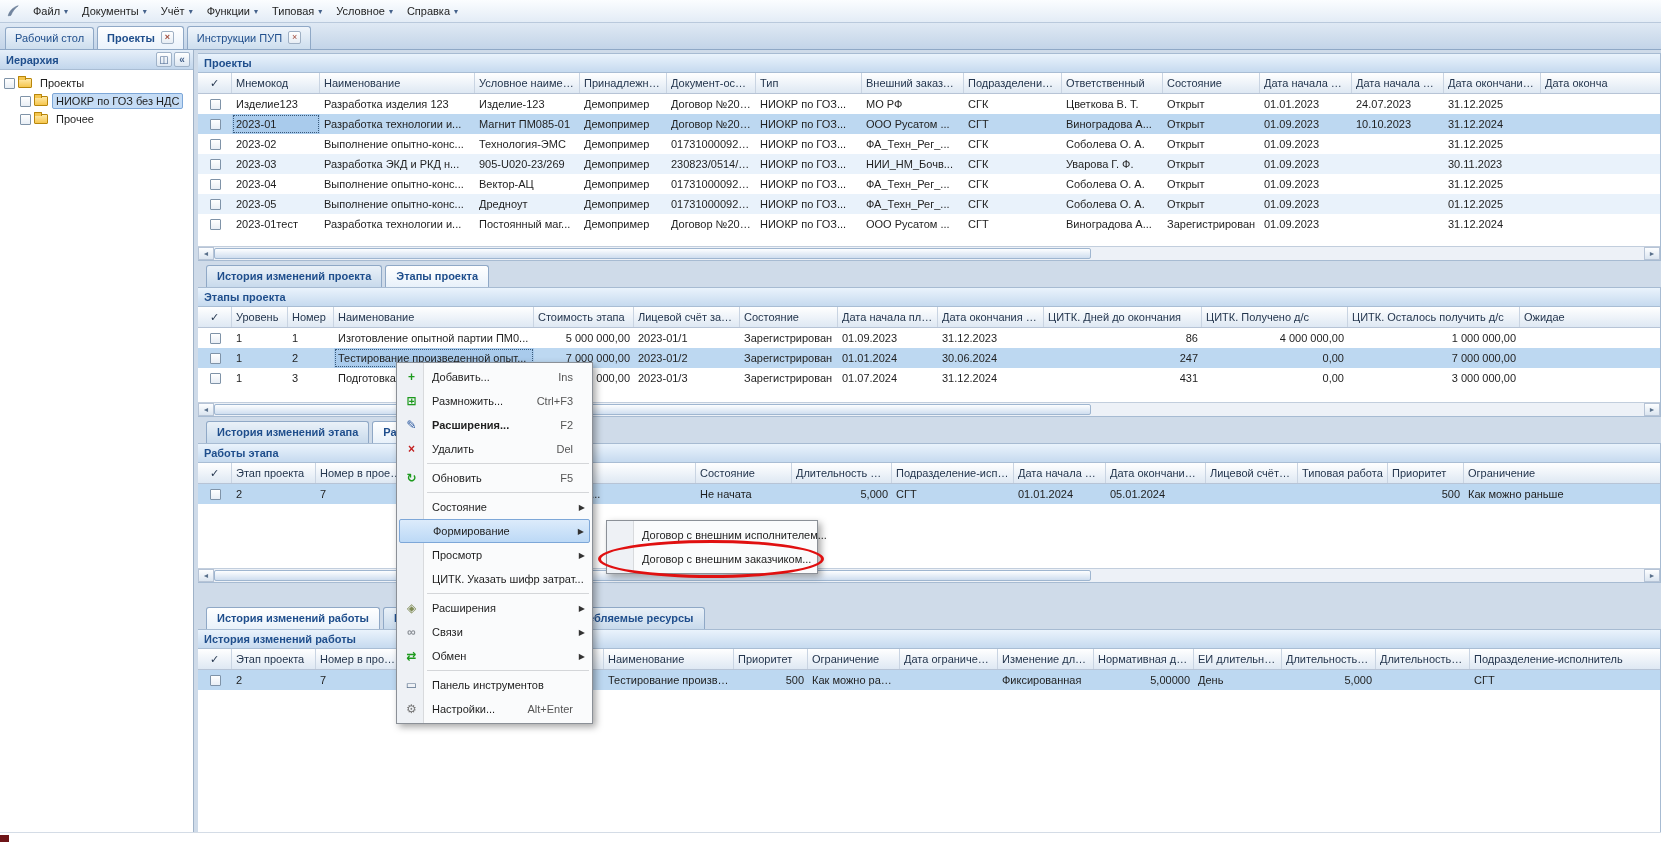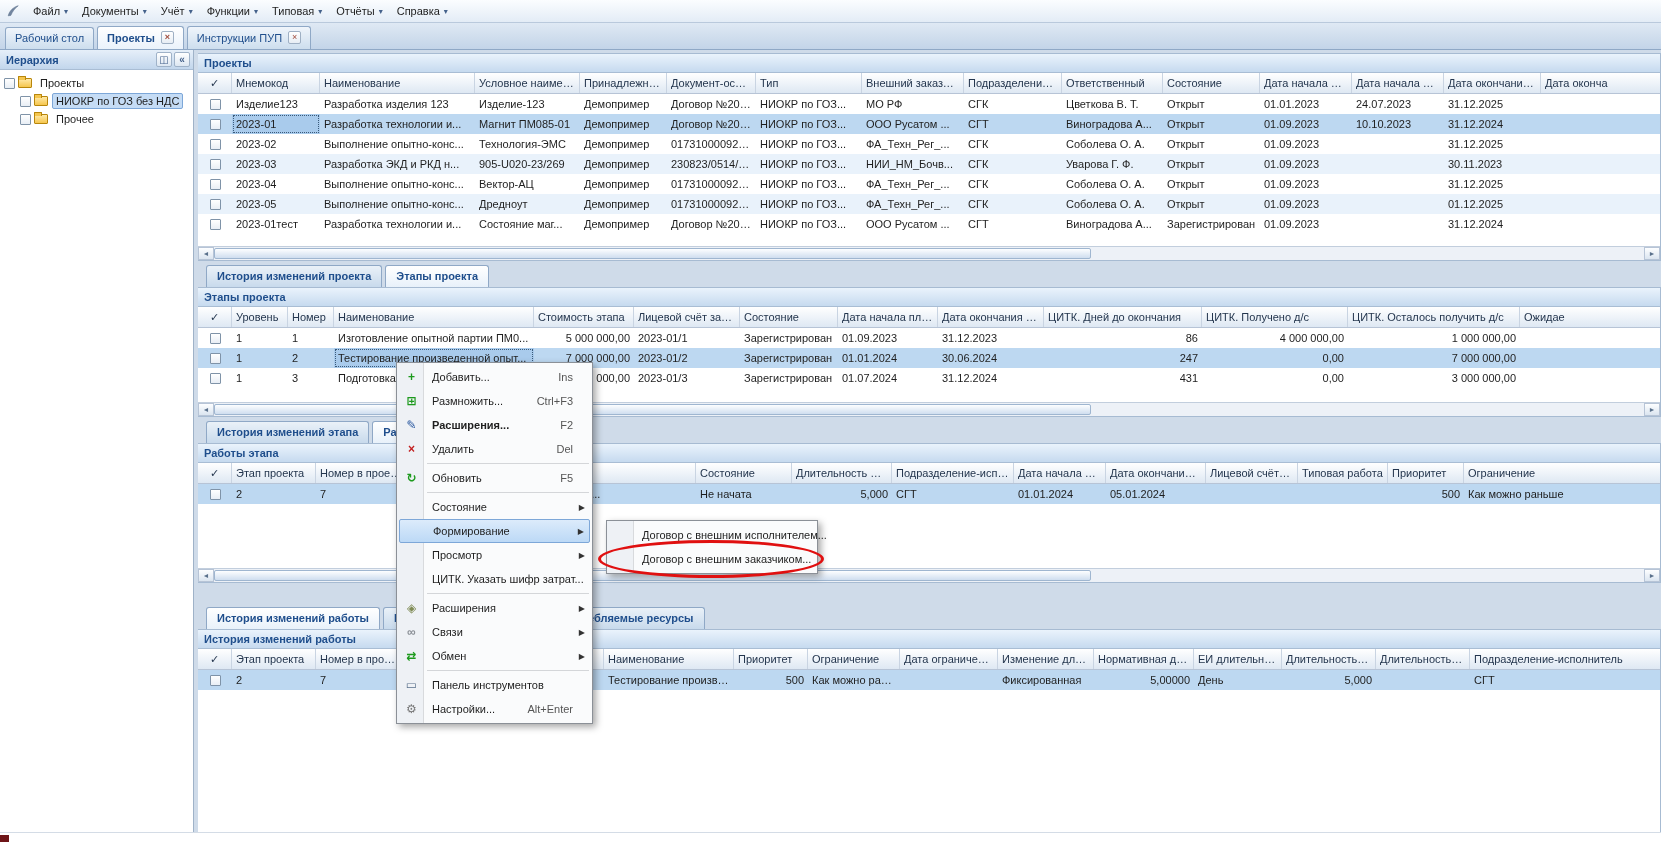--- a/index.html
+++ b/index.html
@@ -116,21 +116,21 @@
       </span>
       <span class="mb-item" data-name="menu-functions">
         <span>Функции</span>
         <span class="dd" data-name="dropdown-arrow-icon">▾</span>
       </span>
       <span class="mb-item" data-name="menu-reports">
         <span>Типовая</span>
         <span class="dd" data-name="dropdown-arrow-icon">▾</span>
       </span>
       <span class="mb-item" data-name="menu-dictionaries">
-        <span>Отчёты</span>
+        <span>Условное</span>
         <span class="dd" data-name="dropdown-arrow-icon">▾</span>
       </span>
       <span class="mb-item" data-name="menu-help">
         <span>Справка</span>
         <span class="dd" data-name="dropdown-arrow-icon">▾</span>
       </span>
     </div>
 </div>
 
 <div class="maintabs" data-name="window-tab-bar">
@@ -312,21 +312,21 @@
               <div class="td" style="width:92px" data-name="table-cell"></div>
               <div class="td" style="width:97px" data-name="table-cell">01.12.2025</div>
               <div class="td" style="width:130px" data-name="table-cell"></div>
             </div>
             <div class="trow" data-name="table-row">
               <div class="td cbcell" style="width:34px" data-name="checkbox-cell">
                 <span class="chk" data-name="row-checkbox"></span>
               </div>
               <div class="td" style="width:88px" data-name="table-cell">2023-01тест</div>
               <div class="td" style="width:155px" data-name="table-cell">Разработка технологии и...</div>
-              <div class="td" style="width:105px" data-name="table-cell">Состояние маг...</div>
+              <div class="td" style="width:105px" data-name="table-cell">Постоянный маг...</div>
               <div class="td" style="width:87px" data-name="table-cell">Демопример</div>
               <div class="td" style="width:89px" data-name="table-cell">Договор №202...</div>
               <div class="td" style="width:106px" data-name="table-cell">НИОКР по ГОЗ...</div>
               <div class="td" style="width:102px" data-name="table-cell">ООО Русатом ...</div>
               <div class="td" style="width:98px" data-name="table-cell">СГТ</div>
               <div class="td" style="width:101px" data-name="table-cell">Виноградова А...</div>
               <div class="td" style="width:97px" data-name="table-cell">Зарегистрирован</div>
               <div class="td" style="width:92px" data-name="table-cell">01.09.2023</div>
               <div class="td" style="width:92px" data-name="table-cell"></div>
               <div class="td" style="width:97px" data-name="table-cell">31.12.2024</div>

